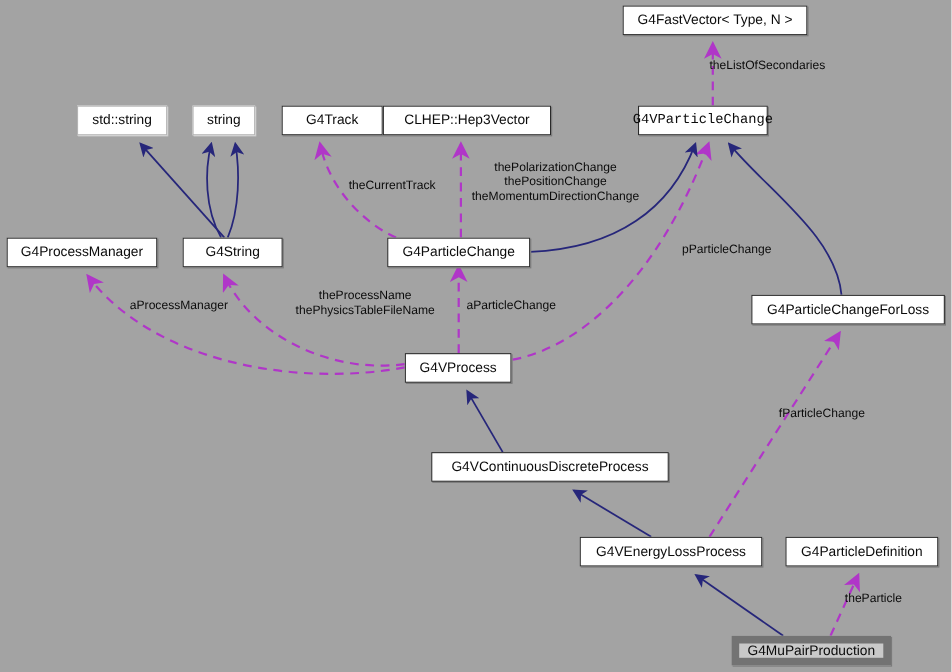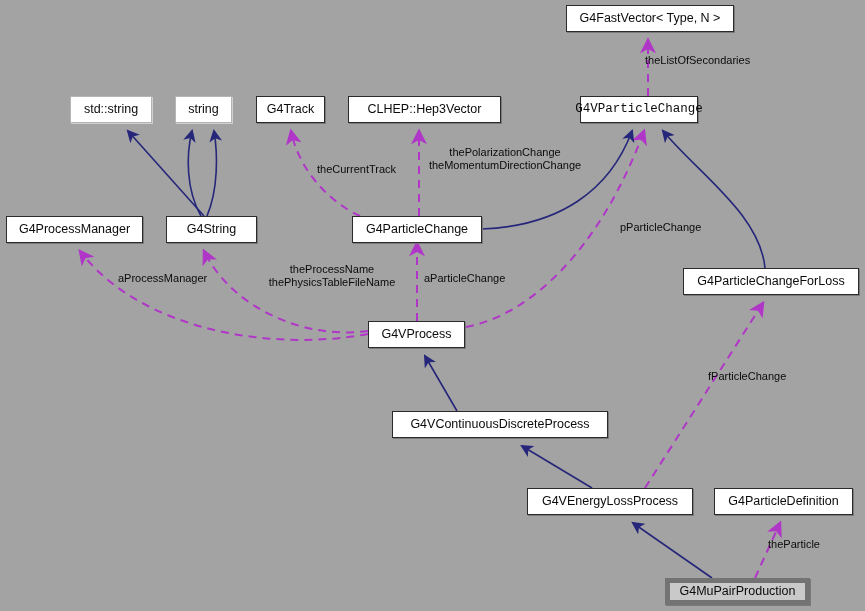--- a/index.html
+++ b/index.html
@@ -38,21 +38,21 @@
     color: #0b0b0b;
     white-space: nowrap;
     line-height: 1;
   }
   .node-box.external {
     border: 1px solid #b4b4b4;
     box-shadow: 1px 1px 0 0 #d0d0d0;
   }
   .node-box.highlight {
     background: #c9c9c9;
-    border: 5px solid #737373;
+    border: 7px solid #737373;
     box-shadow: 1px 1px 0 0 #7a7a7a;
     text-align: center;
   }
   .node-label {
     pointer-events: none;
   }
   .edge-label {
     position: absolute;
     font-size: 11px;
     color: #0b0b0b;
@@ -121,21 +121,21 @@
   </div>
 
   <div class="node-box external" style="left:70px; top:96px; width:82px; height:27px;">
     <span class="node-label">std::string</span>
   </div>
 
   <div class="node-box external" style="left:175px; top:96px; width:57px; height:27px;">
     <span class="node-label">string</span>
   </div>
 
-  <div class="node-box" style="left:256px; top:96px; width:69px; height:27px;">
+  <div class="node-box" style="left:256px; top:96px; width:92px; height:27px;">
     <span class="node-label">G4Track</span>
   </div>
 
   <div class="node-box" style="left:348px; top:96px; width:153px; height:27px;">
     <span class="node-label">CLHEP::Hep3Vector</span>
   </div>
 
   <div class="node-box" style="left:580px; top:96px; width:118px; height:27px;font-family:Liberation Mono, monospace;">
     <span class="node-label">G4VParticleChange</span>
   </div>
@@ -175,20 +175,21 @@
   <div class="node-box highlight" style="left:665px; top:578px; width:145px; height:27px;">
     <span class="node-label">G4MuPairProduction</span>
   </div>
 
   <div class="edge-label" style="left:645px; top:54px;">theListOfSecondaries</div>
 
   <div class="edge-label" style="left:317px; top:163px;">theCurrentTrack</div>
 
   <div class="edge-label center" style="left:414px; top:146px; width:182px;">
     <div>thePolarizationChange</div>
+    <div>thePositionChange</div>
     <div>theMomentumDirectionChange</div>
   </div>
 
   <div class="edge-label" style="left:620px; top:221px;">pParticleChange</div>
 
   <div class="edge-label" style="left:118px; top:272px;">aProcessManager</div>
 
   <div class="edge-label center" style="left:249px; top:263px; width:166px;">
     <div>theProcessName</div>
     <div>thePhysicsTableFileName</div>

